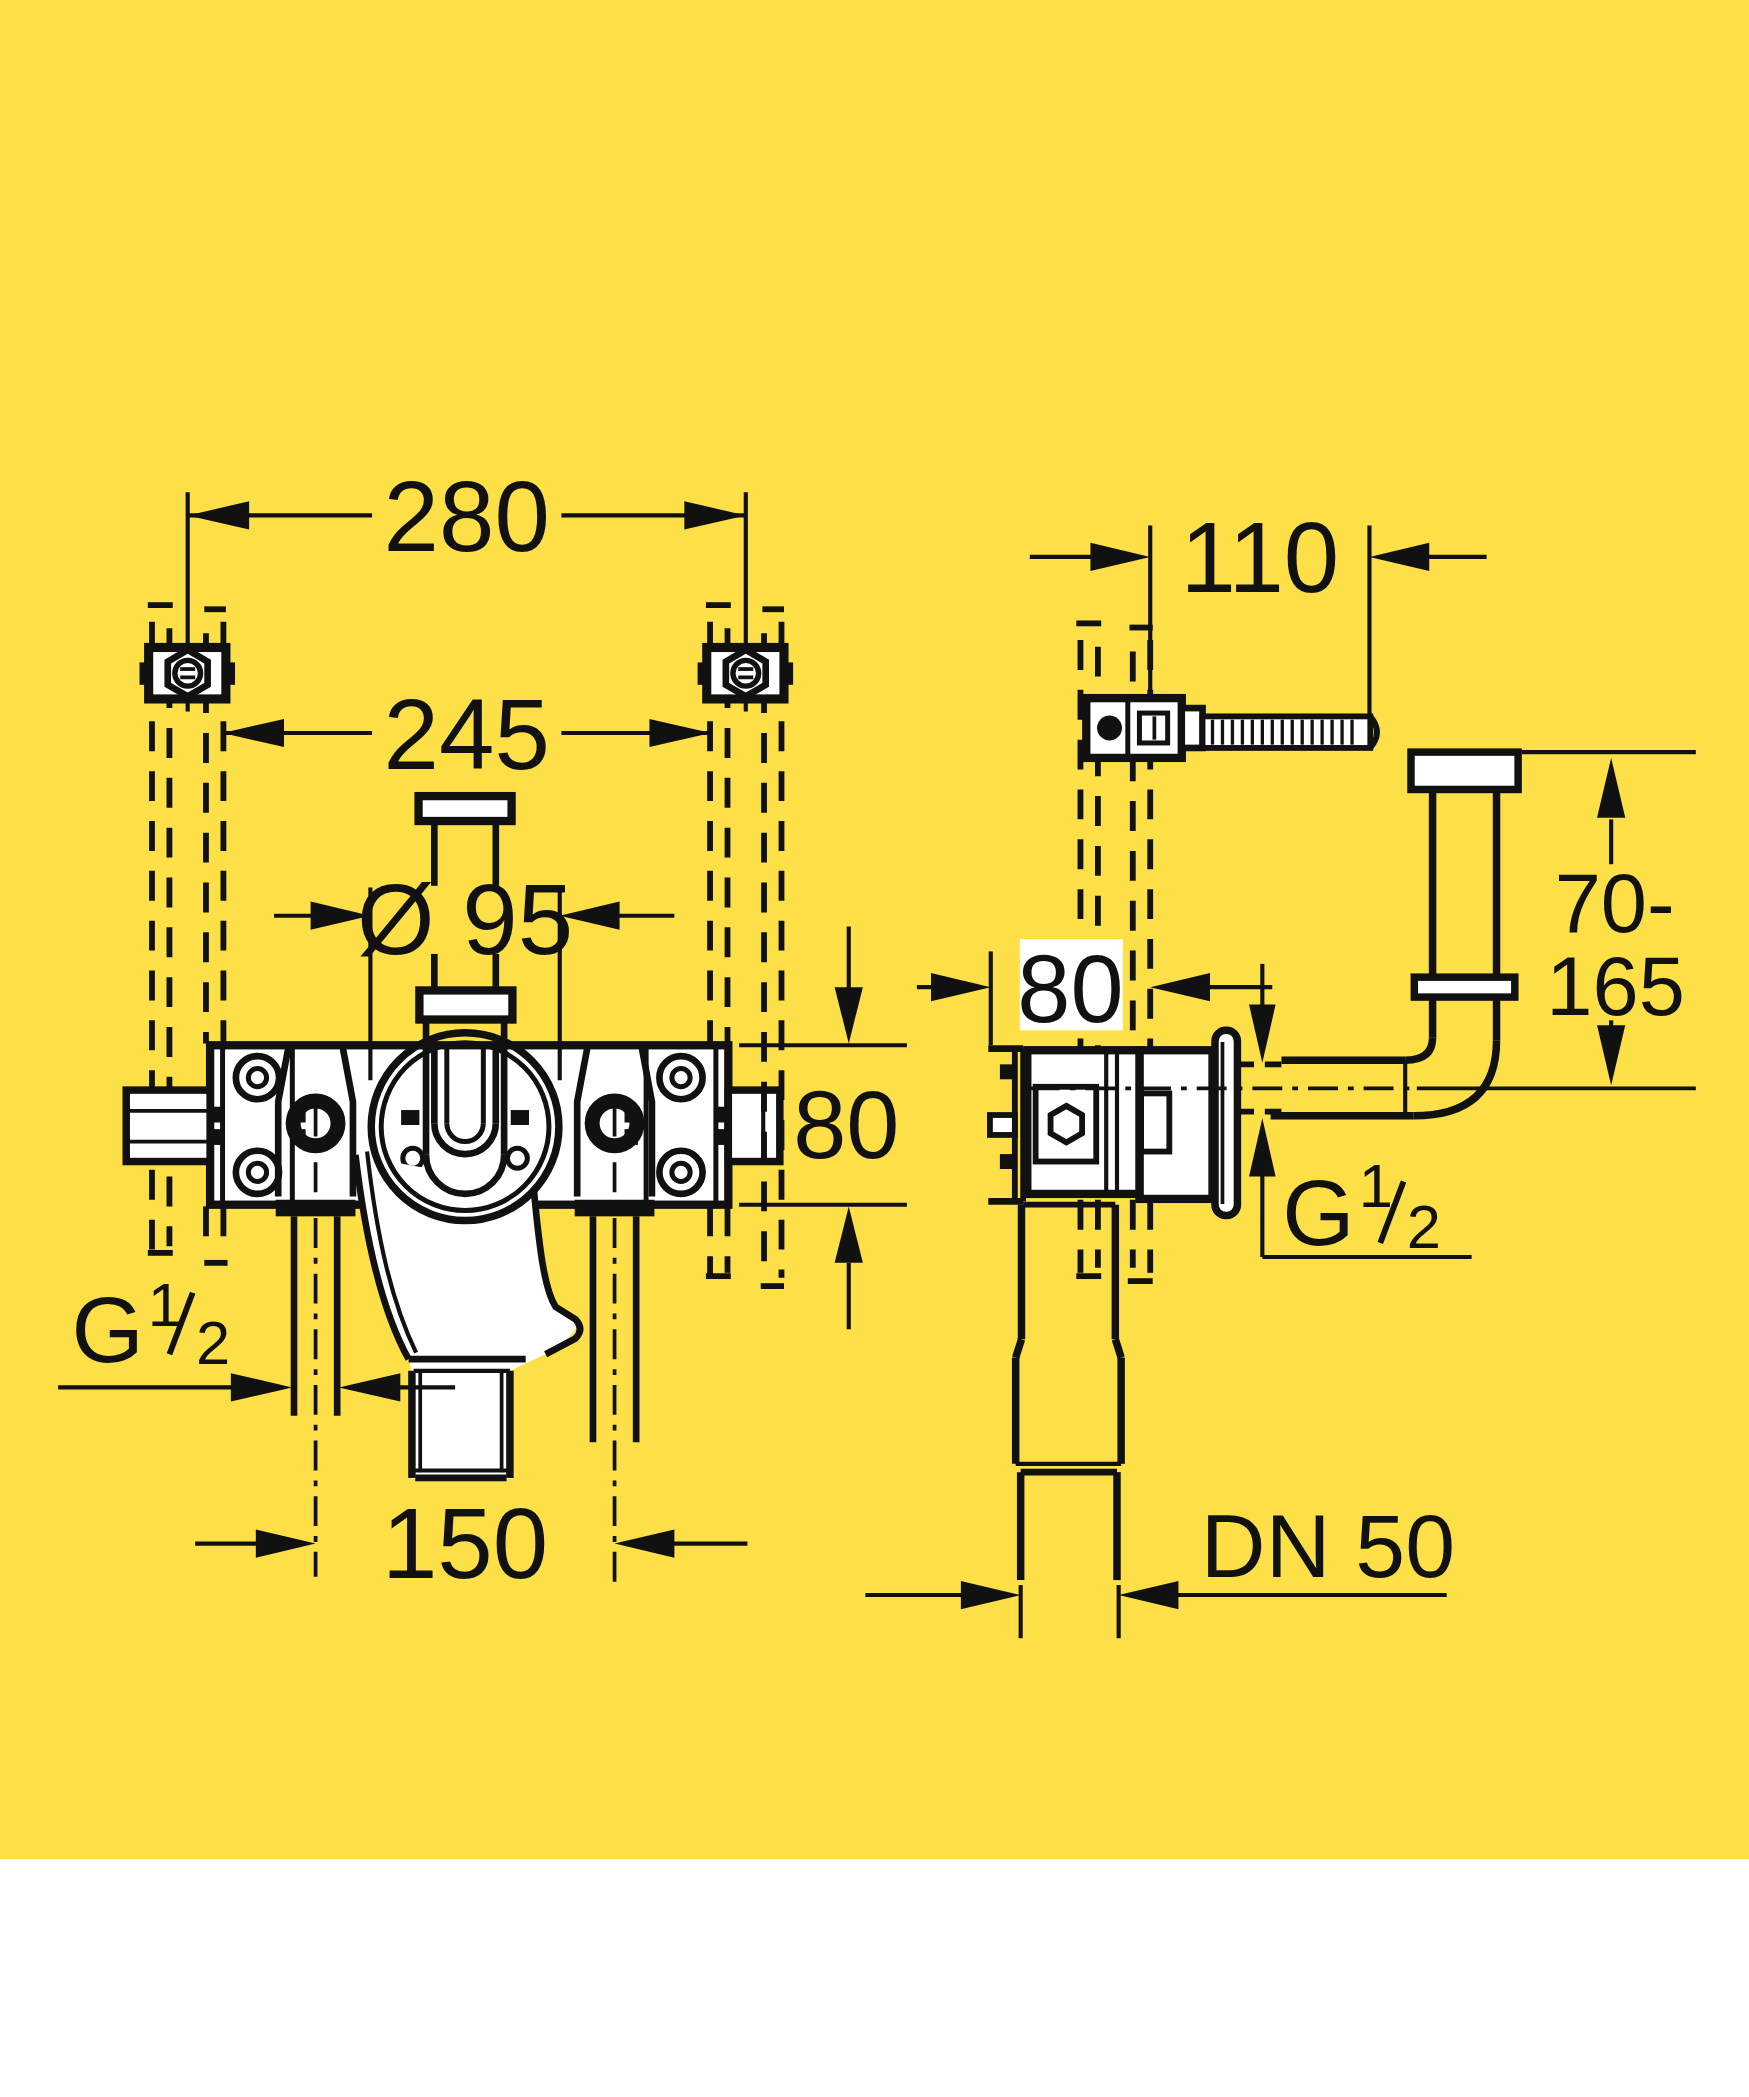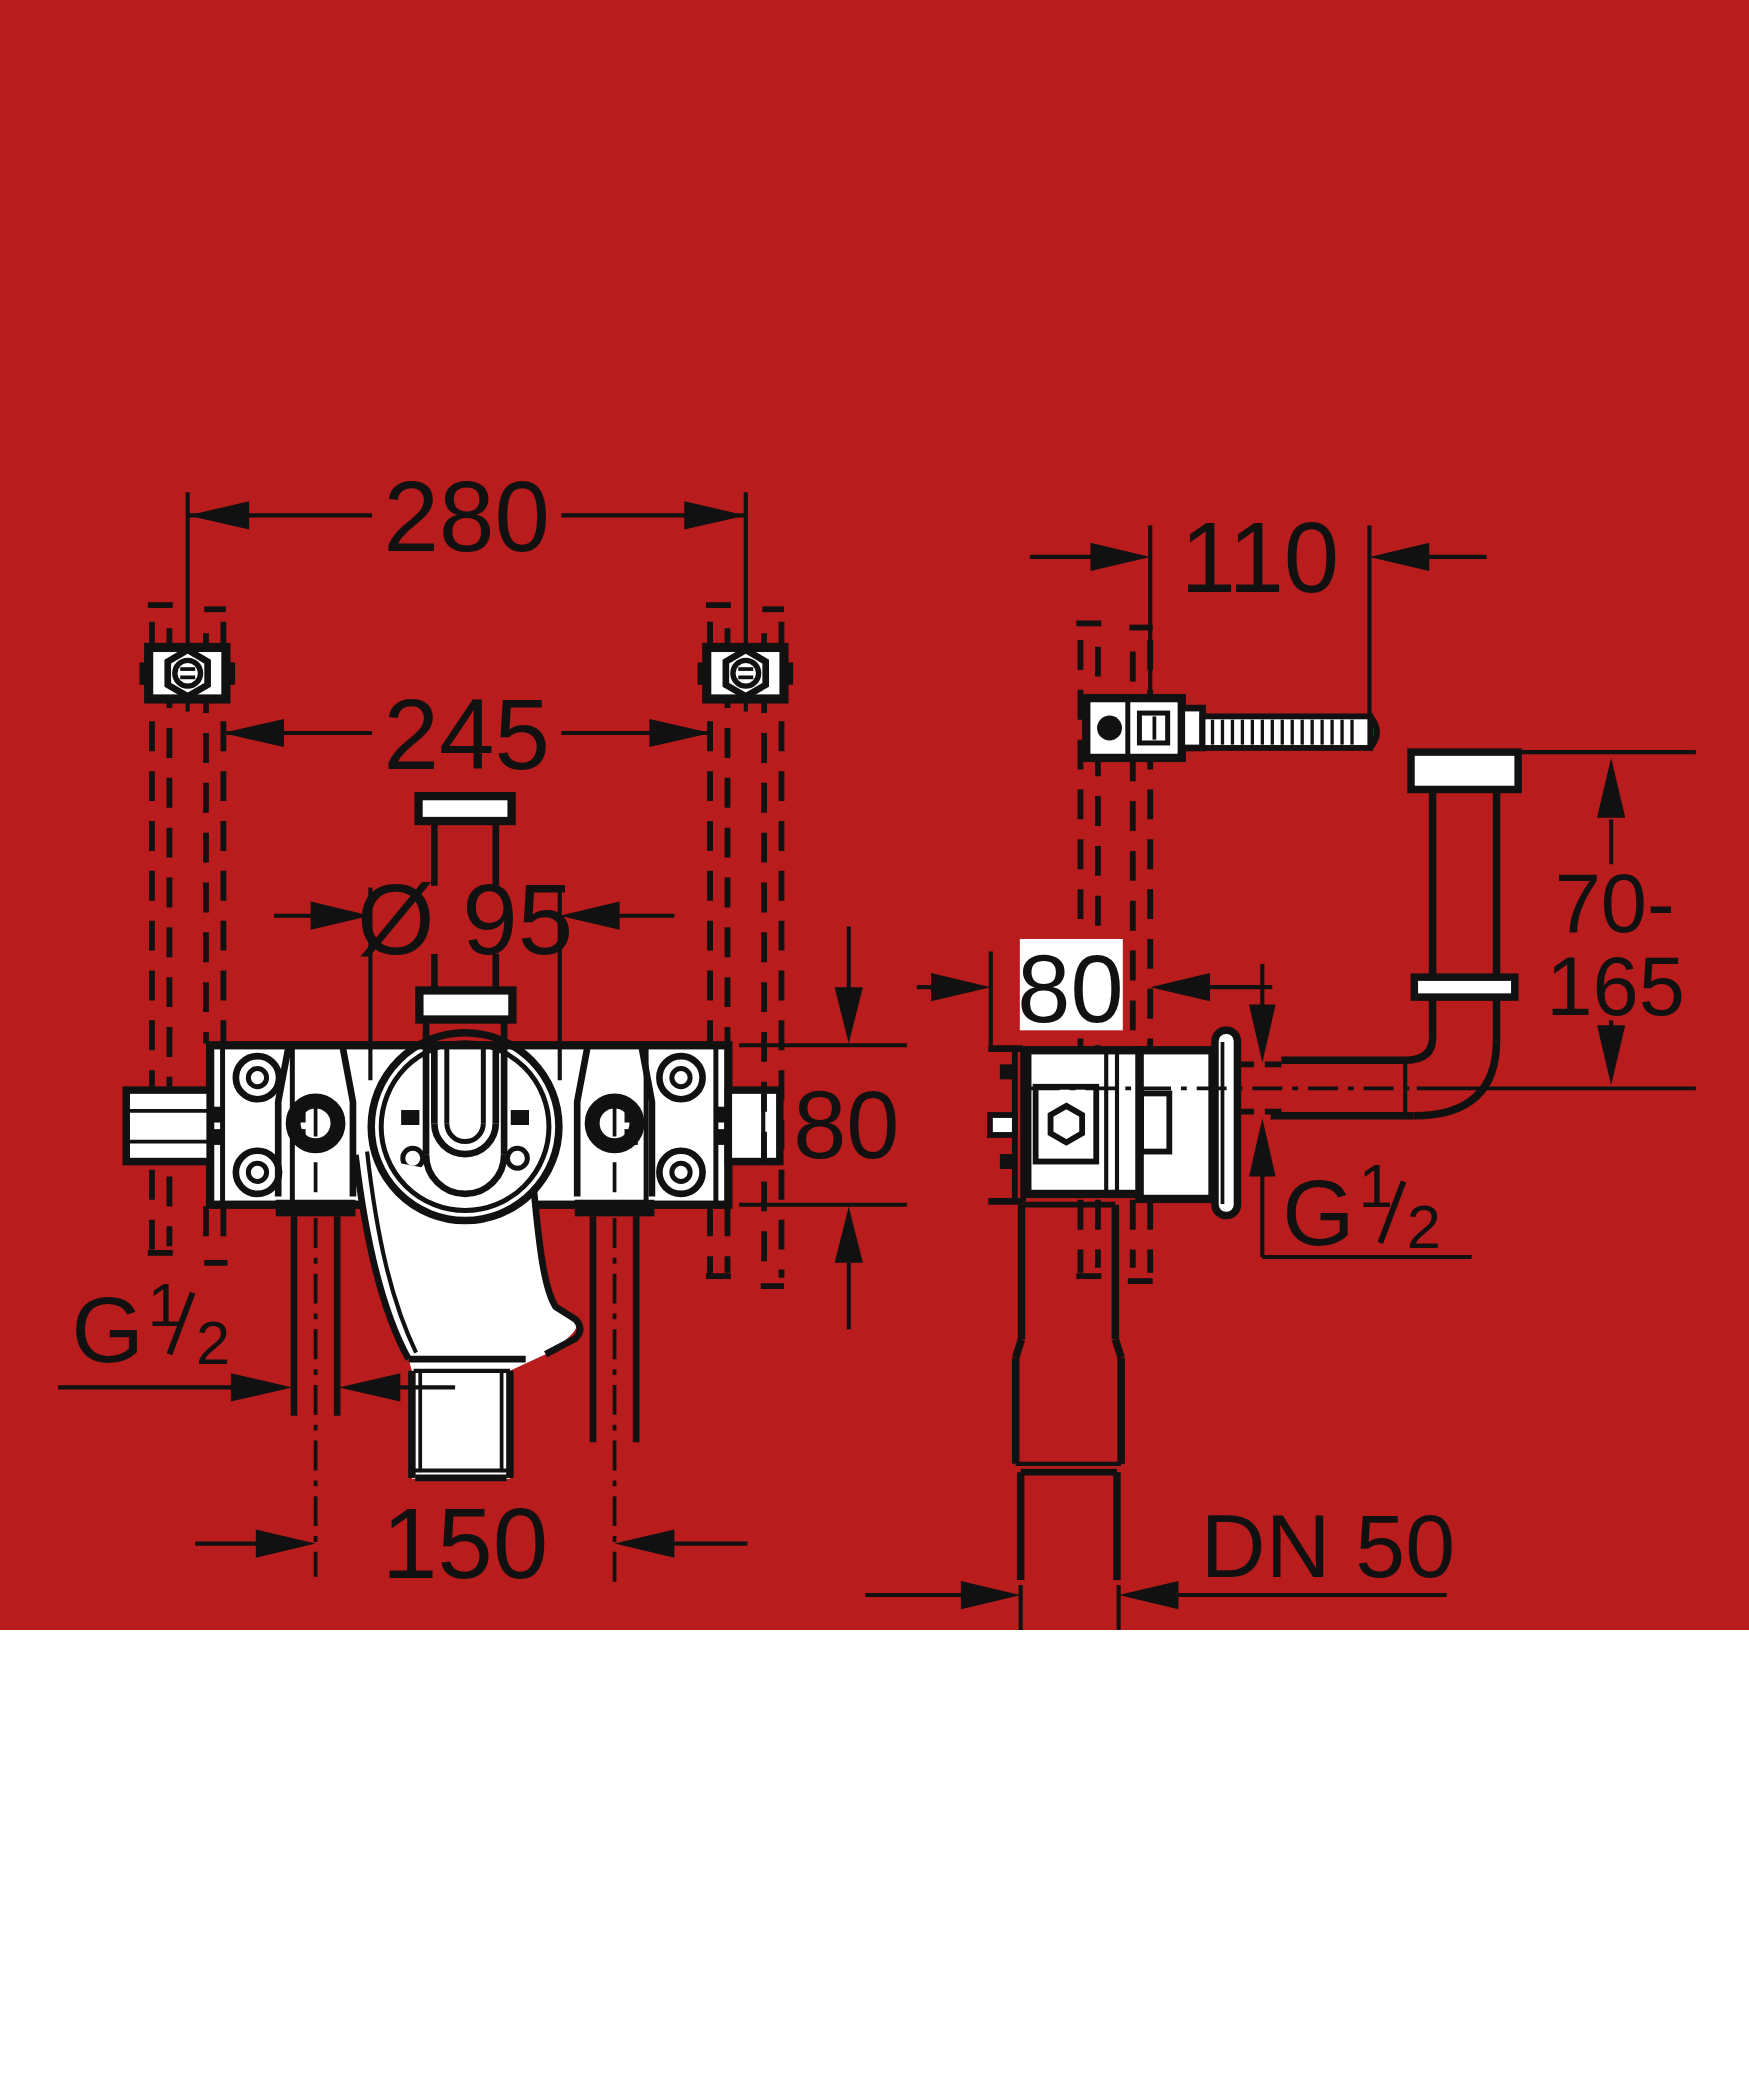--- a/index.html
+++ b/index.html
@@ -1,16 +1,16 @@
 <!DOCTYPE html>
 <html style="font-size:13.3px"><head>
 <meta charset="utf-8">
 <style>
   html,body{margin:0;padding:0;background:#ffffff;}
-  .page{width:1749px;height:1630px;background:#b91c1c;position:relative;}
+  .page{width:1749px;height:1859px;background:#fde047;position:relative;}
   svg{display:block;}
   text{font-family:"Liberation Sans","DejaVu Sans",sans-serif;fill:#111111;}
   .ln{stroke:#111111;fill:none;}
   .fillb{fill:#111111;stroke:none;}
   .white{fill:#ffffff;}
 </style>
 </head>
 <body>
 
 <div class="page">

